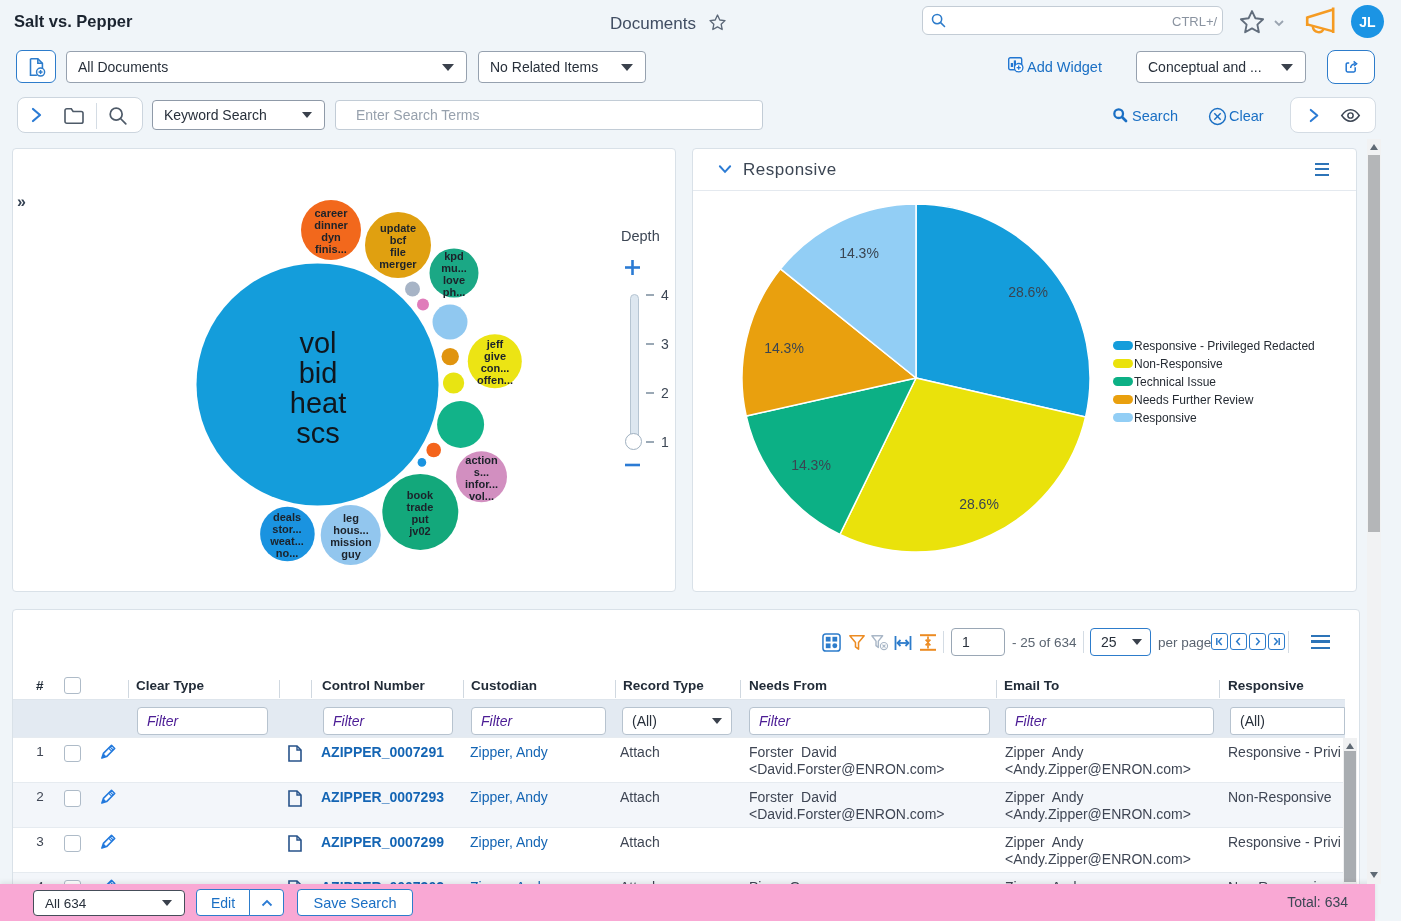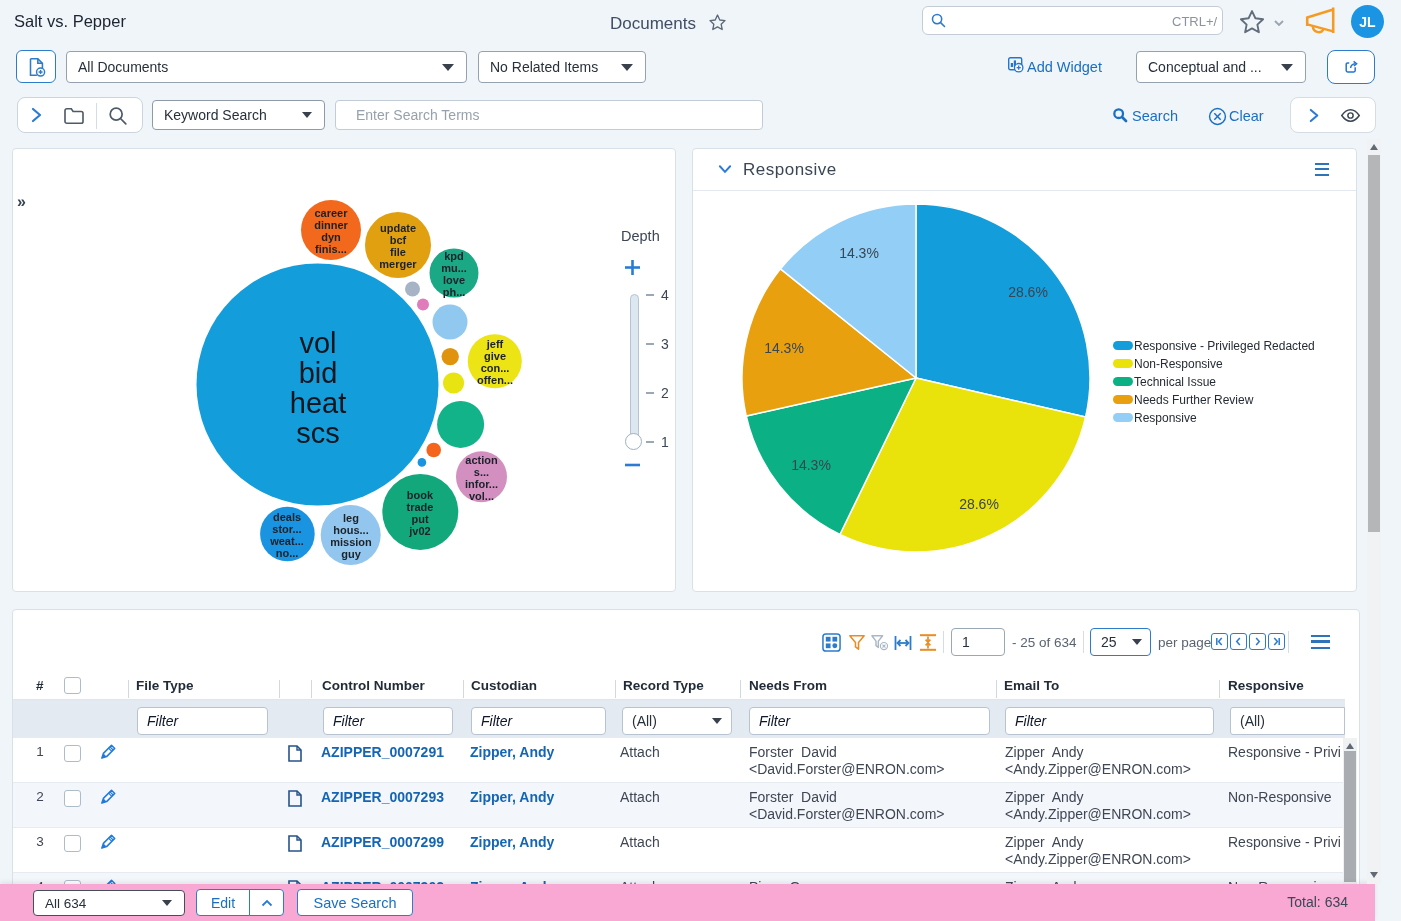--- a/index.html
+++ b/index.html
@@ -12,39 +12,39 @@
 .sel{position:absolute;background:#fff;border:1px solid #96a1af;border-radius:4px;display:flex;align-items:center;font-size:14px;color:#28303b;padding:0 12px 0 11px}
 .sel .arr{margin-left:auto;width:0;height:0;border-left:6px solid transparent;border-right:6px solid transparent;border-top:7px solid #3a414c}
 .inp{position:absolute;background:#fff;border:1px solid #c2ccd6;border-radius:4px;display:flex;align-items:center;font-size:14px;color:#97a1ad;padding:0 20px}
 .blueb{position:absolute;background:#fff;border:1px solid #2d7ccb;border-radius:6px;display:flex;align-items:center;justify-content:center}
 .link{color:#1a6fc4;font-size:15px}
 .hamb{width:19px;height:14px;border-top:2.5px solid #2d74b8;border-bottom:2.5px solid #2d74b8;position:relative}
 .hamb:after{content:"";position:absolute;left:0;right:0;top:3.2px;height:2.5px;background:#2d74b8}
 .hamb2{width:14px;height:13px;border-top:2.5px solid #2d74b8;border-bottom:2.5px solid #2d74b8;position:relative}
 .hamb2:after{content:"";position:absolute;left:0;right:0;top:2.7px;height:2.5px;background:#2d74b8}
 .tblhd{font-size:13.5px;font-weight:bold;color:#222c38;position:absolute;top:3px}
-.finp{position:absolute;top:7px;height:28px;background:#fff;border:1px solid #b7c3cf;border-radius:4px;font-size:14px;font-style:italic;color:#0f172a;display:flex;align-items:center;padding:0 9px}
+.finp{position:absolute;top:7px;height:28px;background:#fff;border:1px solid #b7c3cf;border-radius:4px;font-size:14px;font-style:italic;color:#4c1d95;display:flex;align-items:center;padding:0 9px}
 .fsel{position:absolute;top:7px;height:28px;background:#fff;border:1px solid #b7c3cf;border-radius:4px;font-size:14px;color:#28303b;display:flex;align-items:center;padding:0 9px}
 .fsel .arr{margin-left:auto;width:0;height:0;border-left:5px solid transparent;border-right:5px solid transparent;border-top:6px solid #3a414c}
 .cbx{position:absolute;width:17px;height:17px;background:#fff;border:1px solid #aebbc8;border-radius:3px}
 .rownum{position:absolute;left:20px;top:6px;width:14px;text-align:center;font-size:13.5px;color:#3f4654}
 .cnum{position:absolute;left:308px;top:6px;font-size:14px;font-weight:bold;color:#1465b4}
-.cust{position:absolute;left:457px;top:6px;font-size:14px;font-weight:bold;color:#1465b4}
+.cust{position:absolute;left:457px;top:6px;font-size:14px;font-weight:normal;color:#1465b4}
 .rtype{position:absolute;left:607px;top:6px;font-size:14px}
 .efrom{position:absolute;left:736px;top:6px;font-size:14px;line-height:16.5px}
 .eto{position:absolute;left:992px;top:6px;font-size:14px;line-height:16.5px}
 .resp{position:absolute;left:1215px;top:6px;font-size:14px;white-space:nowrap;width:116px;overflow:hidden}
 .row{position:absolute;left:0;width:1332px;height:45px;border-top:1px solid #e6ebf0}
 .pgbtn{width:17px;height:17px;border:1px solid #2d7ccb;border-radius:3px;background:#fff;display:flex;align-items:center;justify-content:center;margin-right:2px}
 svg{display:block}
 </style>
 </head>
 <body>
 
-<div class="abs" style="left:14px;top:12px;font-size:16.5px;font-weight:normal;color:#1b2430">Salt vs. Pepper</div>
+<div class="abs" style="left:14px;top:12px;font-size:16.5px;font-weight:bold;color:#1b2430">Salt vs. Pepper</div>
 <div class="abs" style="left:610px;top:14px;font-size:17px;color:#414e63">Documents</div>
 <svg class="abs" style="left:708px;top:13px" width="19" height="19" viewBox="0 0 24 24">
     <path d="M12 2.6l2.9 6.2 6.6.8-4.9 4.6 1.3 6.6-5.9-3.3-5.9 3.3 1.3-6.6-4.9-4.6 6.6-.8z" fill="none" stroke="#5c6878" stroke-width="1.7" stroke-linejoin="round"></path>
   </svg>
 <div class="abs" style="left:922px;top:6px;width:301px;height:29px;background:#fff;border:1px solid #c3ccd5;border-radius:6px"></div>
 <svg class="abs" style="left:930px;top:12px" width="17" height="17" viewBox="0 0 24 24">
     <circle cx="10" cy="10" r="6.5" fill="none" stroke="#2d7ccb" stroke-width="2.2"></circle>
     <line x1="15" y1="15" x2="20.5" y2="20.5" stroke="#2d7ccb" stroke-width="2.2" stroke-linecap="round"></line>
   </svg>
 <div class="abs" style="left:1172px;top:14px;font-size:13px;color:#8a93a0">CTRL+/</div>
@@ -324,21 +324,21 @@
           <line x1="8" y1="1" x2="8" y2="9" stroke="#2d7ccb" stroke-width="1.7"></line>
         </svg>
       </div>
     <div class="abs" style="left:466px;top:3px;width:1px;height:22px;background:#d4dce4"></div>
     <div class="hamb abs" style="left:489px;top:7px"></div>
   </div>
 
   <div class="abs" style="left:0;top:65px;width:1332px;height:28px">
     <div class="tblhd" style="left:23px">#</div>
     <div class="cbx" style="left:51px;top:2px"></div>
-    <div class="tblhd" style="left:123px">File Type</div>
+    <div class="tblhd" style="left:123px">Clear Type</div>
     <div class="tblhd" style="left:309px">Control Number</div>
     <div class="tblhd" style="left:458px">Custodian</div>
     <div class="tblhd" style="left:610px">Record Type</div>
     <div class="tblhd" style="left:736px">Needs From</div>
     <div class="tblhd" style="left:991px">Email To</div>
     <div class="tblhd" style="left:1215px">Responsive</div>
     <div class="abs" style="left:115px;top:5px;width:1px;height:18px;background:#d0d8e0"></div>
     <div class="abs" style="left:266px;top:5px;width:1px;height:18px;background:#d0d8e0"></div>
     <div class="abs" style="left:298px;top:5px;width:1px;height:18px;background:#d0d8e0"></div>
     <div class="abs" style="left:450px;top:5px;width:1px;height:18px;background:#d0d8e0"></div>

